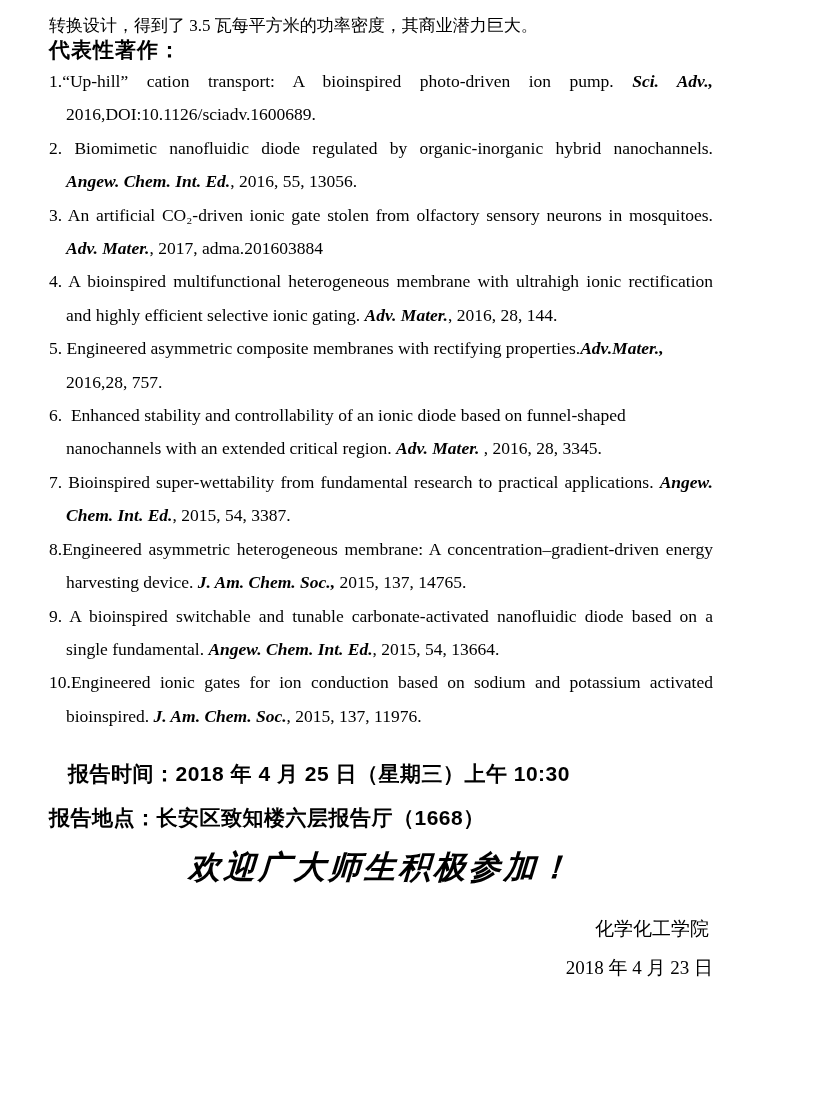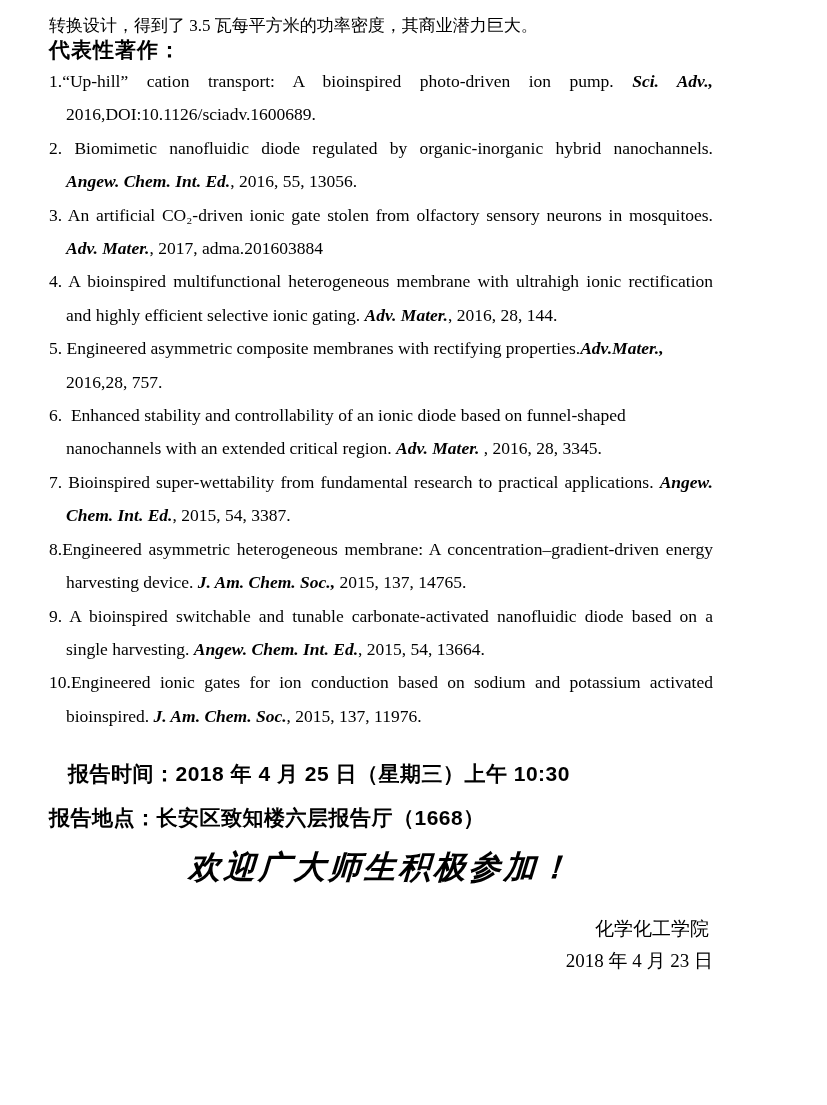--- a/index.html
+++ b/index.html
@@ -48,21 +48,21 @@
     font-family: "Liberation Serif", "DejaVu Serif", serif;
   }
 
   .sig {
     margin-top: 26px;
     text-align: right;
     font-size: 19px; line-height: 24px;
     padding-right: 4px;
   }
   .sig-date {
-    margin-top: 8px;
+    margin-top: 15px;
     text-align: right;
     font-size: 19px; line-height: 24px;
   }
 </style>
 </head>
 <body>
 
 <div class="page">
 
   <div class="intro">转换设计，得到了 3.5 瓦每平方米的功率密度，其商业潜力巨大。</div>
@@ -97,21 +97,21 @@
       <div>
         <div class="pub-line just"><span>7. Bioinspired super-wettability from fundamental research to practical applications. </span><span class="jrnl">Angew.</span></div>
         <div class="pub-line ind"><span class="jrnl">Chem. Int. Ed.</span><span>, 2015, 54, 3387.</span></div>
       </div>
       <div>
         <div class="pub-line just"><span>8.Engineered asymmetric heterogeneous membrane: A concentration–gradient-driven energy</span></div>
         <div class="pub-line ind"><span>harvesting device. </span><span class="jrnl">J. Am. Chem. Soc.,</span><span> 2015, 137, 14765.</span></div>
       </div>
       <div>
         <div class="pub-line just"><span>9. A bioinspired switchable and tunable carbonate-activated nanofluidic diode based on a</span></div>
-        <div class="pub-line ind"><span>single harvesting. </span><span class="jrnl">Angew. Chem. Int. Ed.</span><span>, 2015, 54, 13664.</span></div>
+        <div class="pub-line ind"><span>single fundamental. </span><span class="jrnl">Angew. Chem. Int. Ed.</span><span>, 2015, 54, 13664.</span></div>
       </div>
       <div>
         <div class="pub-line just"><span>10.Engineered ionic gates for ion conduction based on sodium and potassium activated</span></div>
         <div class="pub-line ind"><span>bioinspired. </span><span class="jrnl">J. Am. Chem. Soc.</span><span>, 2015, 137, 11976.</span></div>
       </div>
     </div>
 
   <div class="report report-time">报告时间：2018 年 4 月 25 日（星期三）上午 10:30</div>
 
   <div class="report report-loc">报告地点：长安区致知楼六层报告厅（1668）</div>

